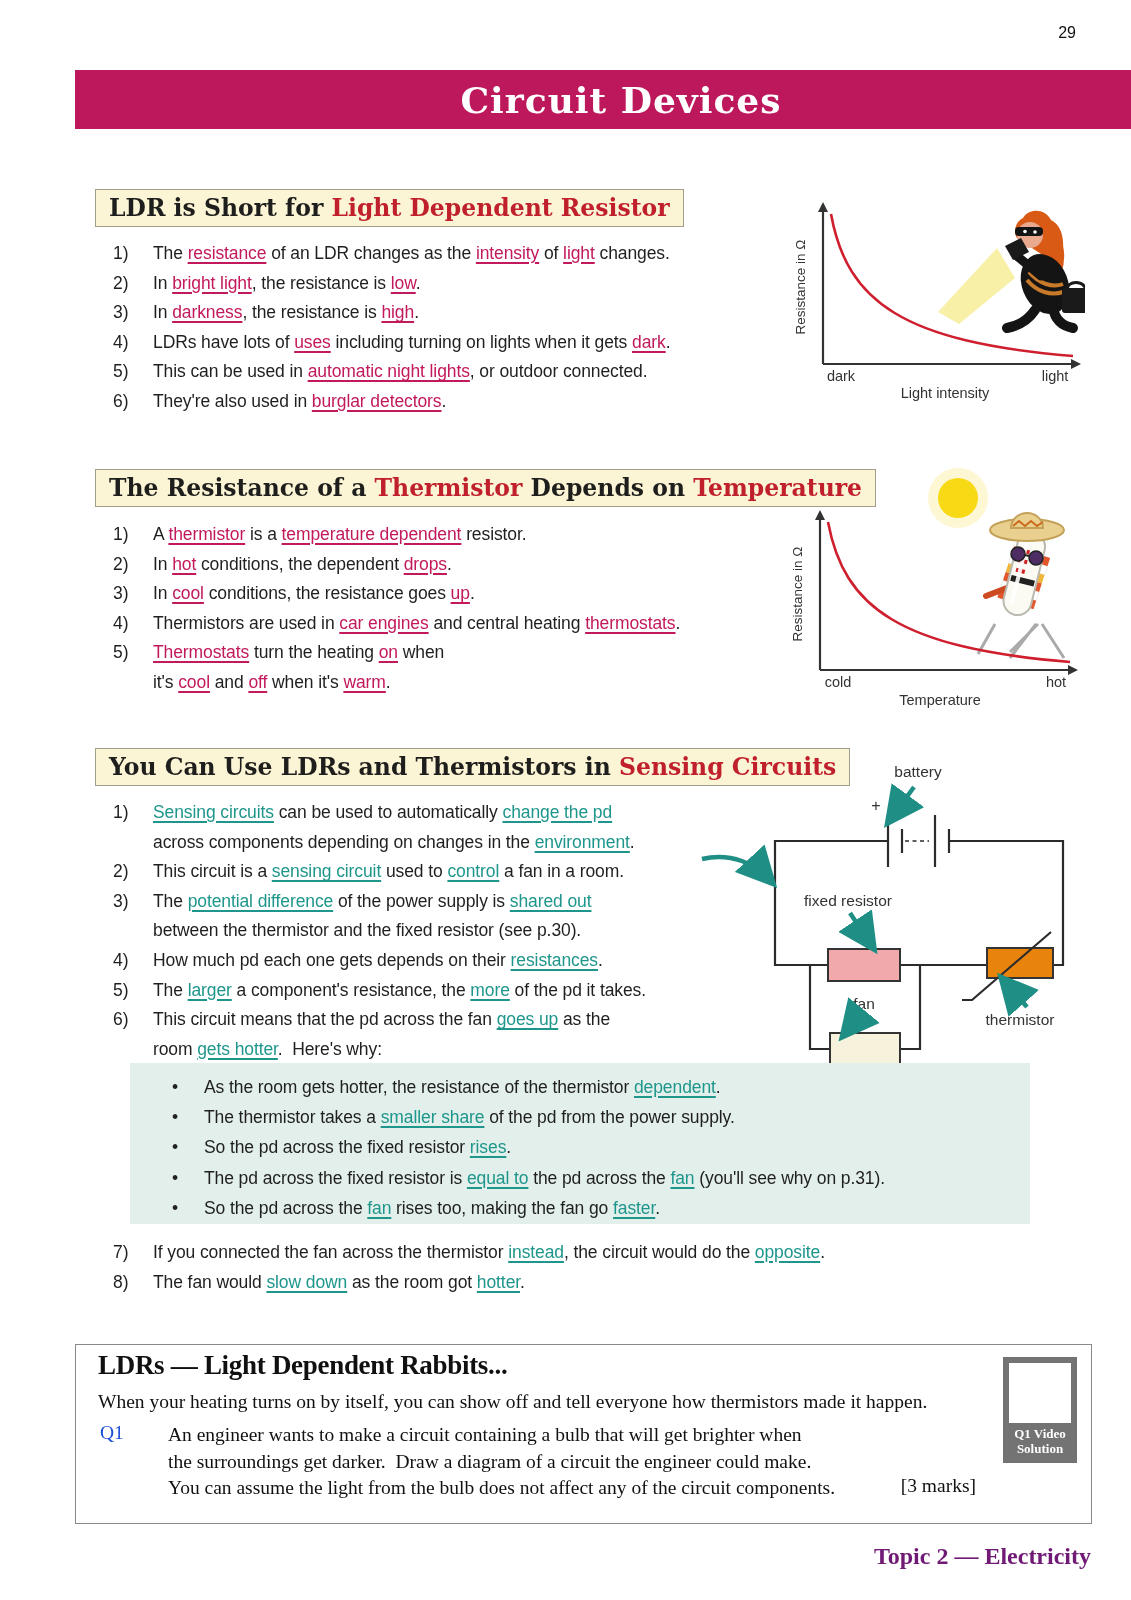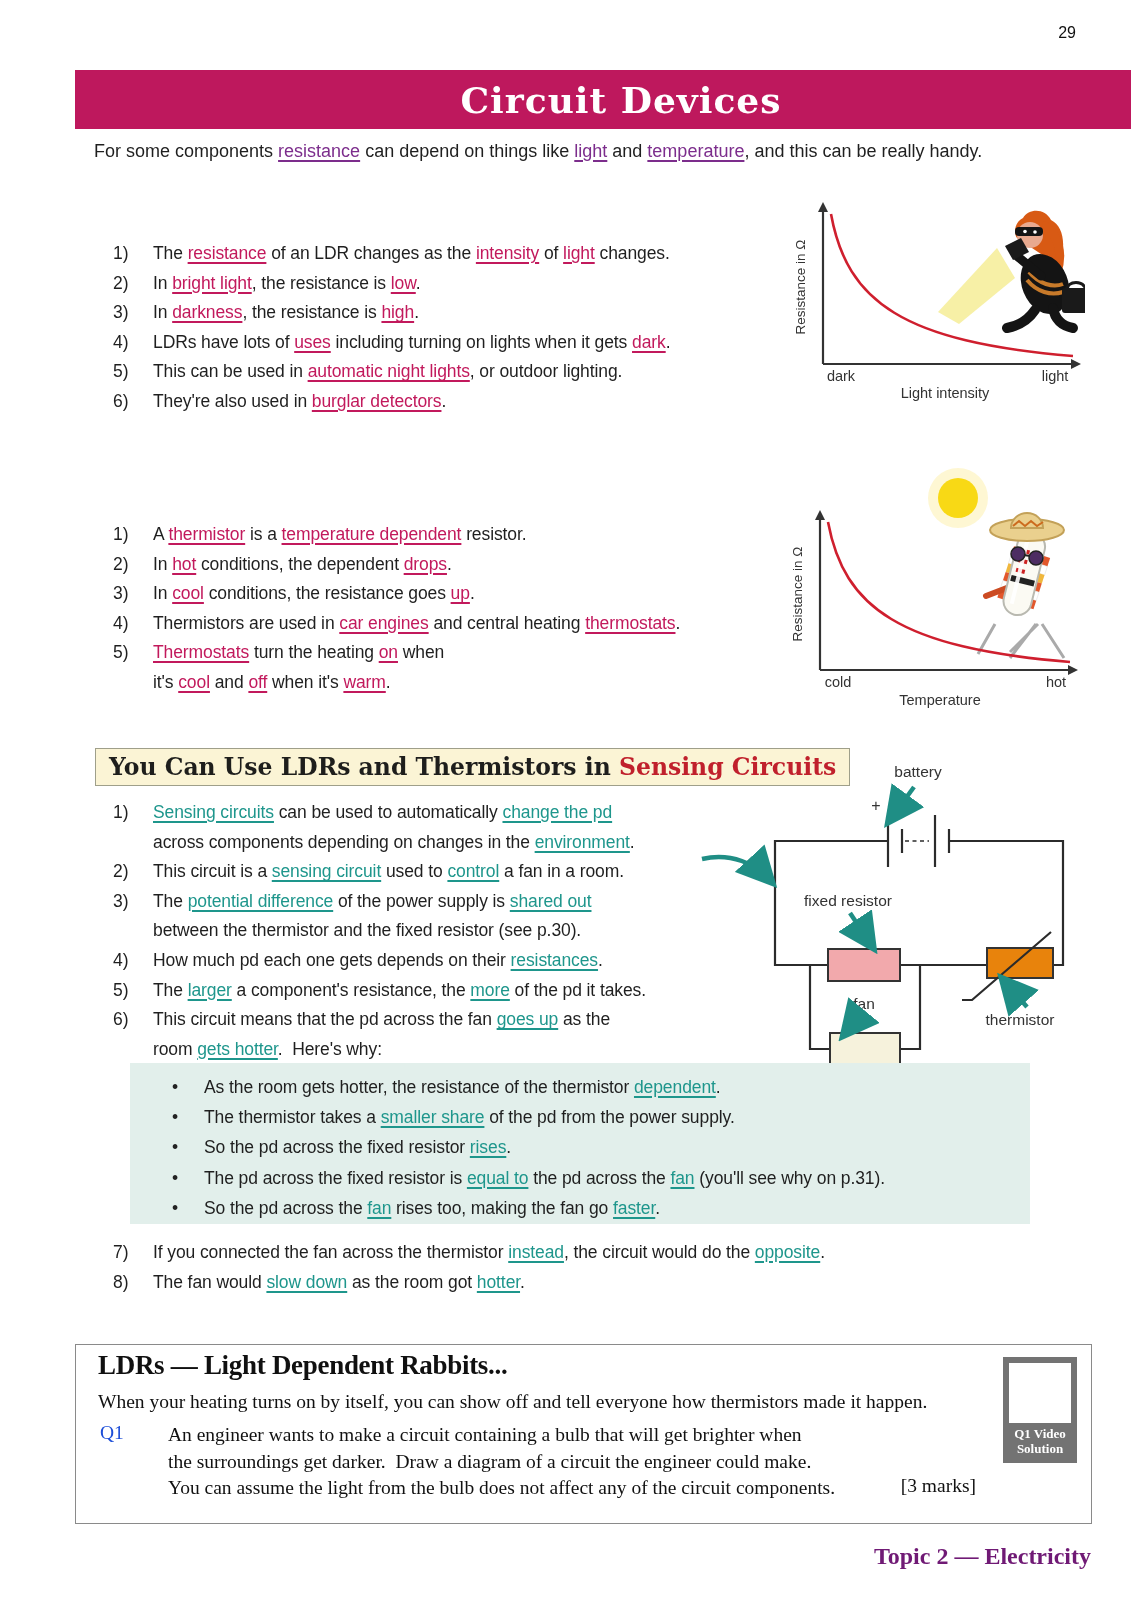--- a/index.html
+++ b/index.html
@@ -47,42 +47,42 @@
 <body>
 
 <div class="page">
 
   <div class="abs pagenum">29</div>
 
   <div class="abs banner">
     <h1>Circuit Devices</h1>
   </div>
 
-  <div class="abs intro rich"><span>For some components </span><span class="ul-v">resistance</span><span> can depend on things like </span><span class="ul-v">light</span><span> and </span><span class="ul-v">temperature</span><span>, and this can be really handy.</span></div>
-
+
+  <div class="abs hbox rich" style="left:95px;top:189px;"><span>LDR is Short for </span><span class="red">Light Dependent Resistor</span></div>
   <div class="abs nlist" style="left:113px;top:239px;width:660px;">
     <div class="nrow">
         <span class="num">1)</span>
         <div class="txt rich"><span>The </span><span class="ul-p">resistance</span><span> of an LDR changes as the </span><span class="ul-p">intensity</span><span> of </span><span class="ul-p">light</span><span> changes.</span></div>
       </div>
     <div class="nrow">
         <span class="num">2)</span>
         <div class="txt rich"><span>In </span><span class="ul-p">bright light</span><span>, the resistance is </span><span class="ul-p">low</span><span>.</span></div>
       </div>
     <div class="nrow">
         <span class="num">3)</span>
         <div class="txt rich"><span>In </span><span class="ul-p">darkness</span><span>, the resistance is </span><span class="ul-p">high</span><span>.</span></div>
       </div>
     <div class="nrow">
         <span class="num">4)</span>
         <div class="txt rich"><span>LDRs have lots of </span><span class="ul-p">uses</span><span> including turning on lights when it gets </span><span class="ul-p">dark</span><span>.</span></div>
       </div>
     <div class="nrow">
         <span class="num">5)</span>
-        <div class="txt rich"><span>This can be used in </span><span class="ul-p">automatic night lights</span><span>, or outdoor lighting.</span></div>
+        <div class="txt rich"><span>This can be used in </span><span class="ul-p">automatic night lights</span><span>, or outdoor connected.</span></div>
       </div>
     <div class="nrow">
         <span class="num">6)</span>
         <div class="txt rich"><span>They're also used in </span><span class="ul-p">burglar detectors</span><span>.</span></div>
       </div>
   </div>
 
   <svg class="abs" style="left:783px;top:192px;" width="302" height="215" viewBox="0 0 302 215">
     <polygon points="155,120 214,56 232,86 176,132" fill="#f7f0a6"></polygon>
     <path d="M276,74 C 284,52 280,34 268,28 C 262,16 246,16 240,26 C 232,30 230,40 234,46" fill="#d85a14"></path>
@@ -104,20 +104,21 @@
     <polygon points="40,10 35,20 45,20" fill="#333"></polygon>
     <line x1="40" y1="172" x2="292" y2="172" stroke="#333" stroke-width="2.2"></line>
     <polygon points="298,172 288,167 288,177" fill="#333"></polygon>
     <path d="M48,22 C 64,110 120,150 290,164" stroke="#cf1f2e" stroke-width="2.6" fill="none"></path>
     <text x="22" y="95" font-size="13.5" text-anchor="middle" transform="rotate(-90 22 95)">Resistance in Ω</text>
     <text x="58" y="189" font-size="14.5" text-anchor="middle">dark</text>
     <text x="272" y="189" font-size="14.5" text-anchor="middle">light</text>
     <text x="162" y="206" font-size="14.5" text-anchor="middle">Light intensity</text>
   </svg>
 
+  <div class="abs hbox rich" style="left:95px;top:469px;"><span>The Resistance of a </span><span class="red">Thermistor</span><span> Depends on </span><span class="red">Temperature</span></div>
   <div class="abs nlist" style="left:113px;top:520px;width:650px;">
     <div class="nrow">
         <span class="num">1)</span>
         <div class="txt rich"><span>A </span><span class="ul-p">thermistor</span><span> is a </span><span class="ul-p">temperature dependent</span><span> resistor.</span></div>
       </div>
     <div class="nrow">
         <span class="num">2)</span>
         <div class="txt rich"><span>In </span><span class="ul-p">hot</span><span> conditions, the dependent </span><span class="ul-p">drops</span><span>.</span></div>
       </div>
     <div class="nrow">

